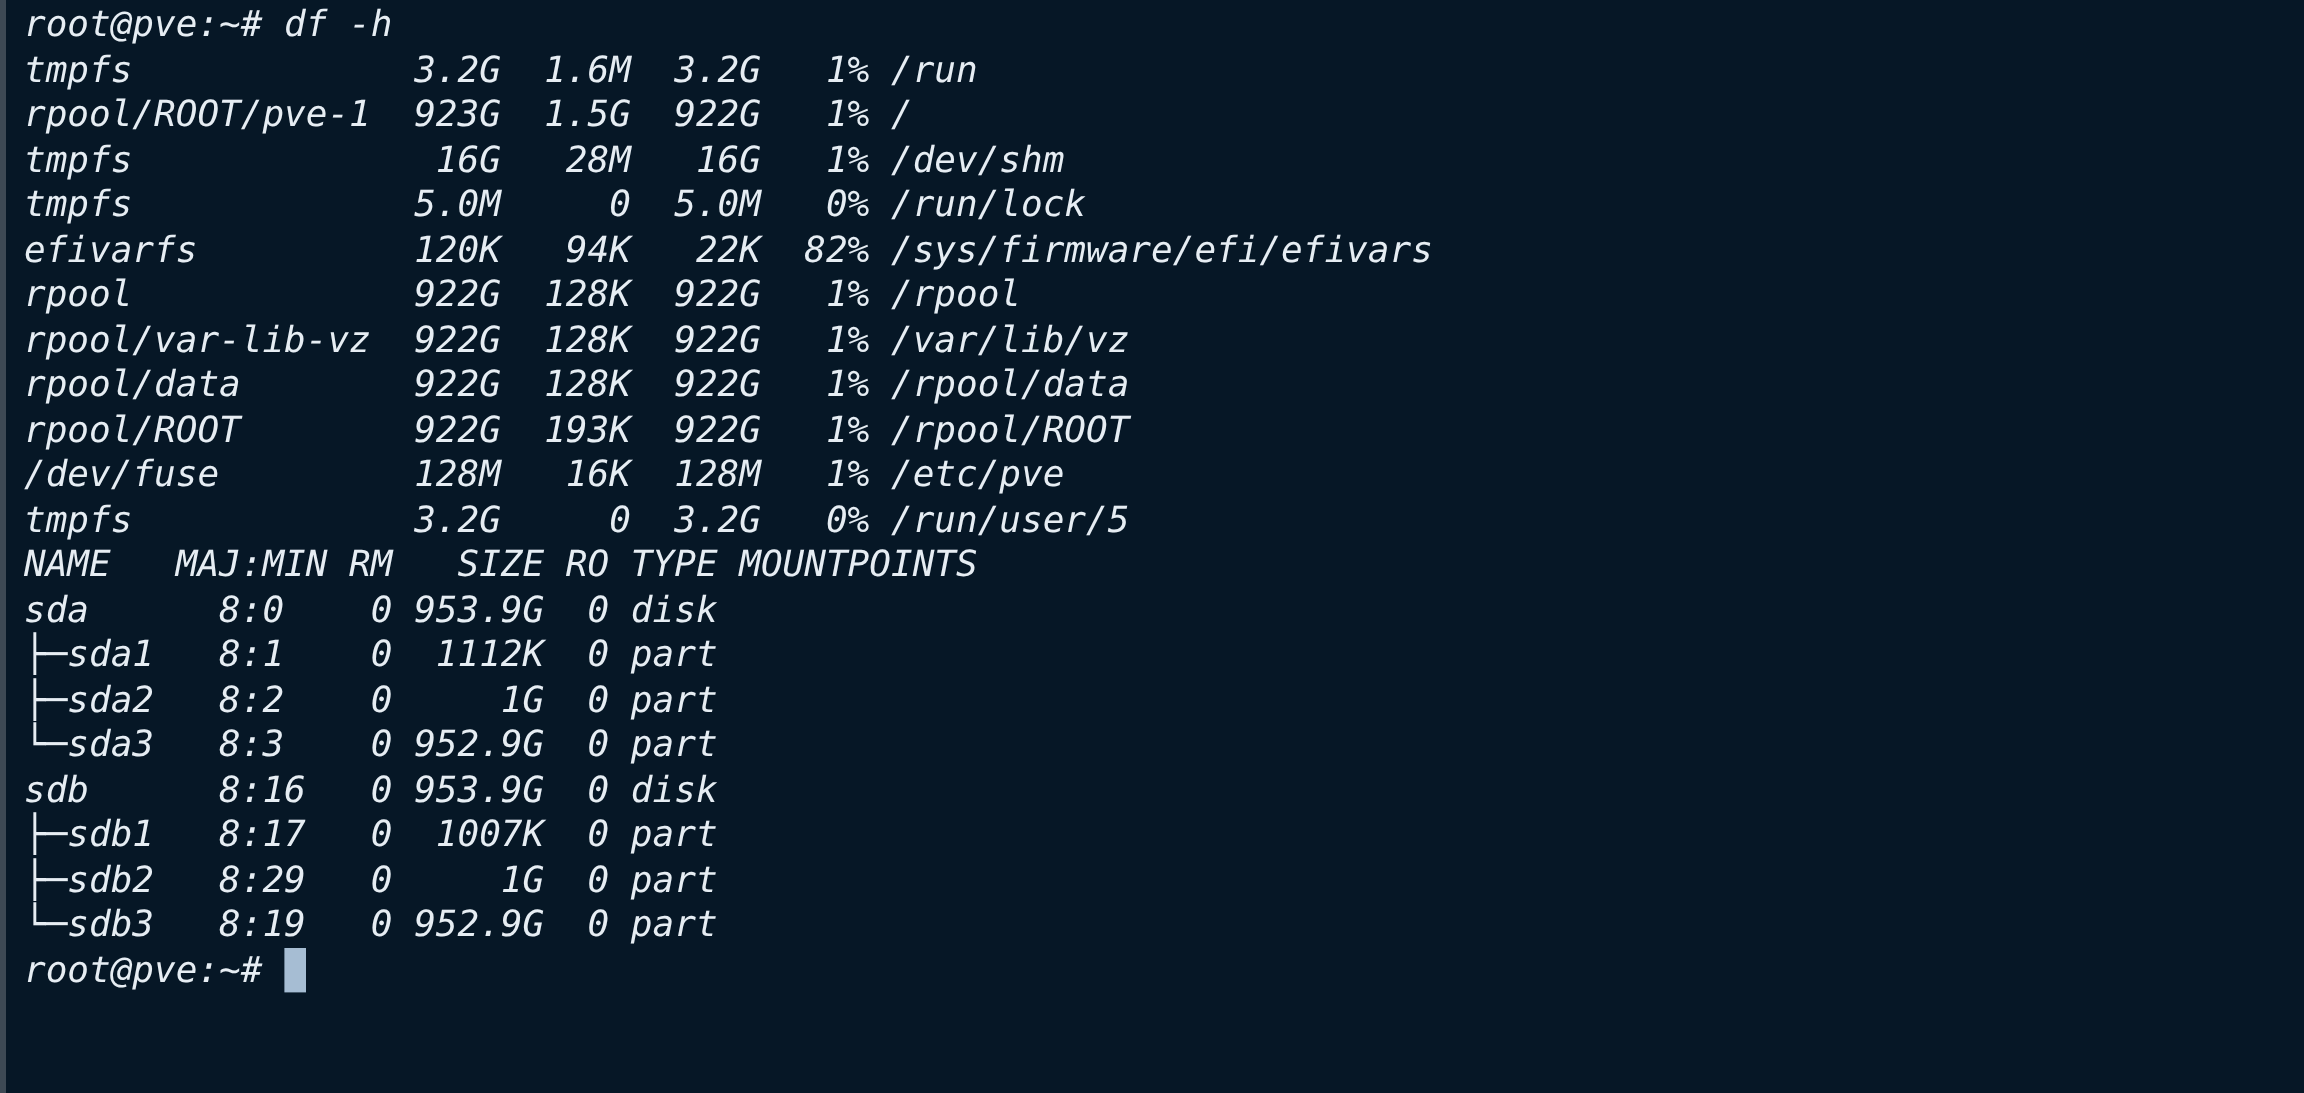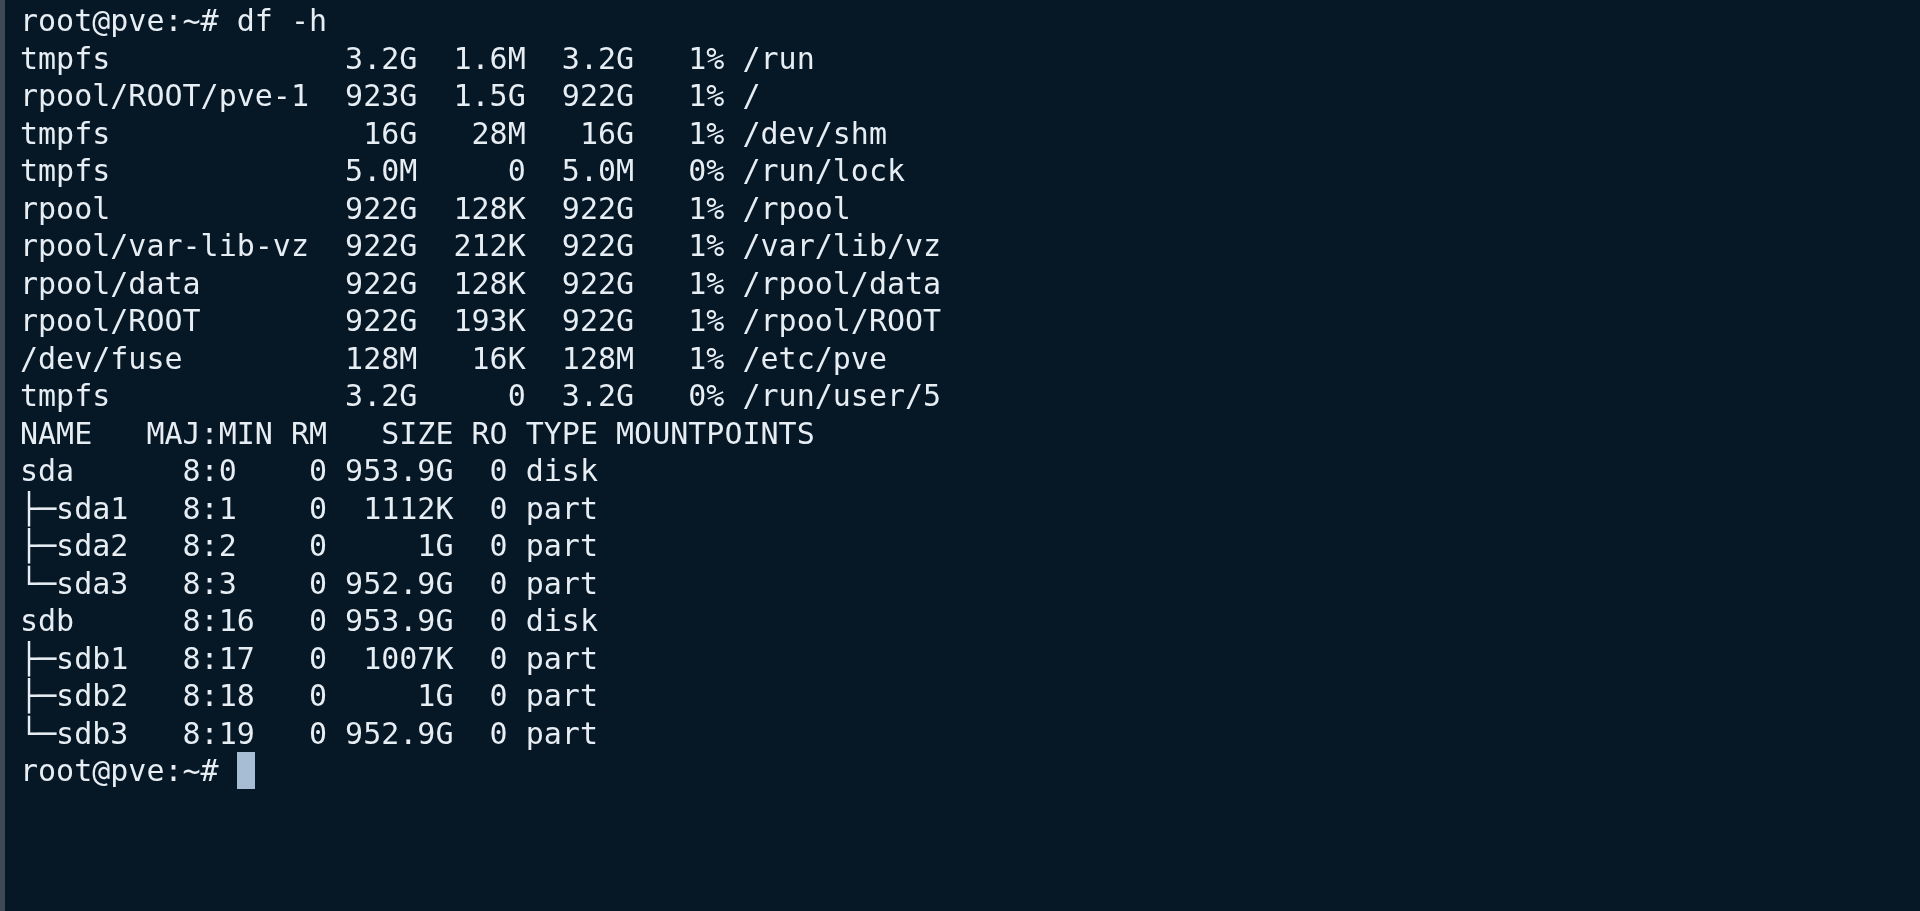--- a/index.html
+++ b/index.html
@@ -11,20 +11,21 @@
     height: 911px;
     overflow: hidden;
     background: var(--bg, #061726);
   }
   .screen {
     position: relative;
     width: 1920px;
     height: 911px;
     background: var(--bg, #061726);
     overflow: hidden;
+    font-style: italic;
   }
   .edge {
     position: absolute;
     left: 0;
     top: 0;
     width: 5px;
     height: 100%;
     background: var(--edge, #3d4954);
     z-index: 2;
   }
@@ -58,30 +59,31 @@
 <body>
 
 <div class="screen">
   <div class="edge"></div>
   <div class="term">
       <div class="line">root@pve:~# df -h</div>
       <div class="line">tmpfs             3.2G  1.6M  3.2G   1% /run</div>
       <div class="line">rpool/ROOT/pve-1  923G  1.5G  922G   1% /</div>
       <div class="line">tmpfs              16G   28M   16G   1% /dev/shm</div>
       <div class="line">tmpfs             5.0M     0  5.0M   0% /run/lock</div>
+      <div class="line">efivarfs          120K   94K   22K  82% /sys/firmware/efi/efivars</div>
       <div class="line">rpool             922G  128K  922G   1% /rpool</div>
-      <div class="line">rpool/var-lib-vz  922G  212K  922G   1% /var/lib/vz</div>
+      <div class="line">rpool/var-lib-vz  922G  128K  922G   1% /var/lib/vz</div>
       <div class="line">rpool/data        922G  128K  922G   1% /rpool/data</div>
       <div class="line">rpool/ROOT        922G  193K  922G   1% /rpool/ROOT</div>
       <div class="line">/dev/fuse         128M   16K  128M   1% /etc/pve</div>
       <div class="line">tmpfs             3.2G     0  3.2G   0% /run/user/5</div>
       <div class="line">NAME   MAJ:MIN RM   SIZE RO TYPE MOUNTPOINTS</div>
       <div class="line">sda      8:0    0 953.9G  0 disk</div>
       <div class="line">├─sda1   8:1    0  1112K  0 part</div>
       <div class="line">├─sda2   8:2    0     1G  0 part</div>
       <div class="line">└─sda3   8:3    0 952.9G  0 part</div>
       <div class="line">sdb      8:16   0 953.9G  0 disk</div>
       <div class="line">├─sdb1   8:17   0  1007K  0 part</div>
-      <div class="line">├─sdb2   8:18   0     1G  0 part</div>
+      <div class="line">├─sdb2   8:29   0     1G  0 part</div>
       <div class="line">└─sdb3   8:19   0 952.9G  0 part</div>
       <div class="line">root@pve:~# <span class="cursor"></span></div>
     </div>
 </div>
 
 </body></html>

